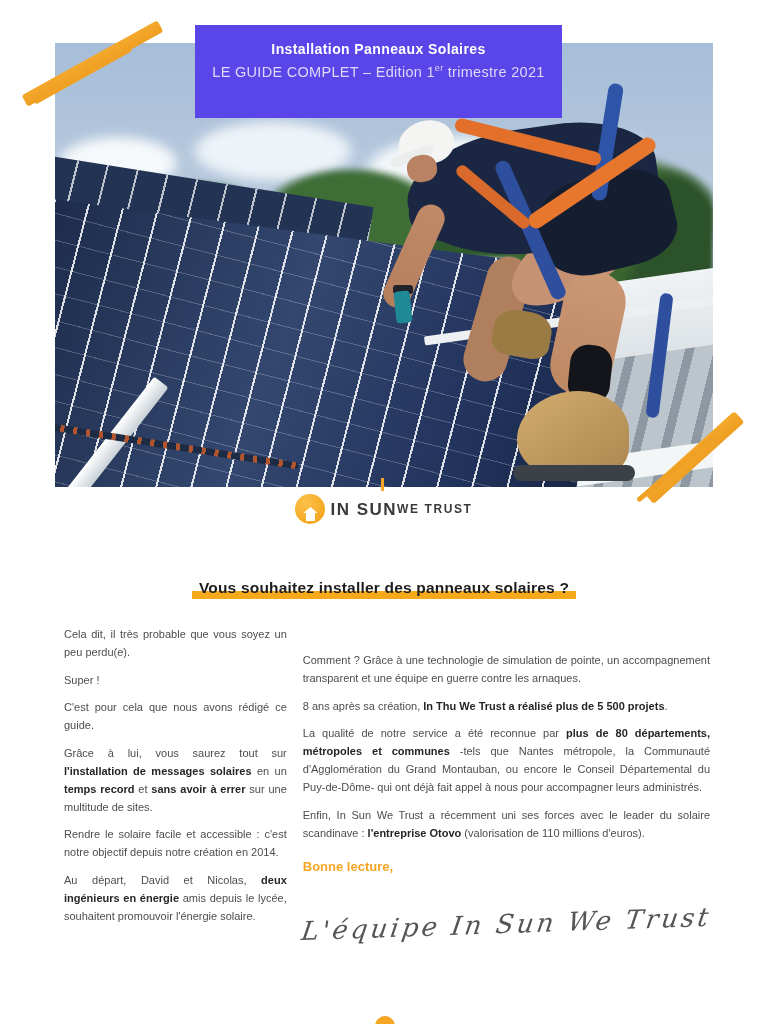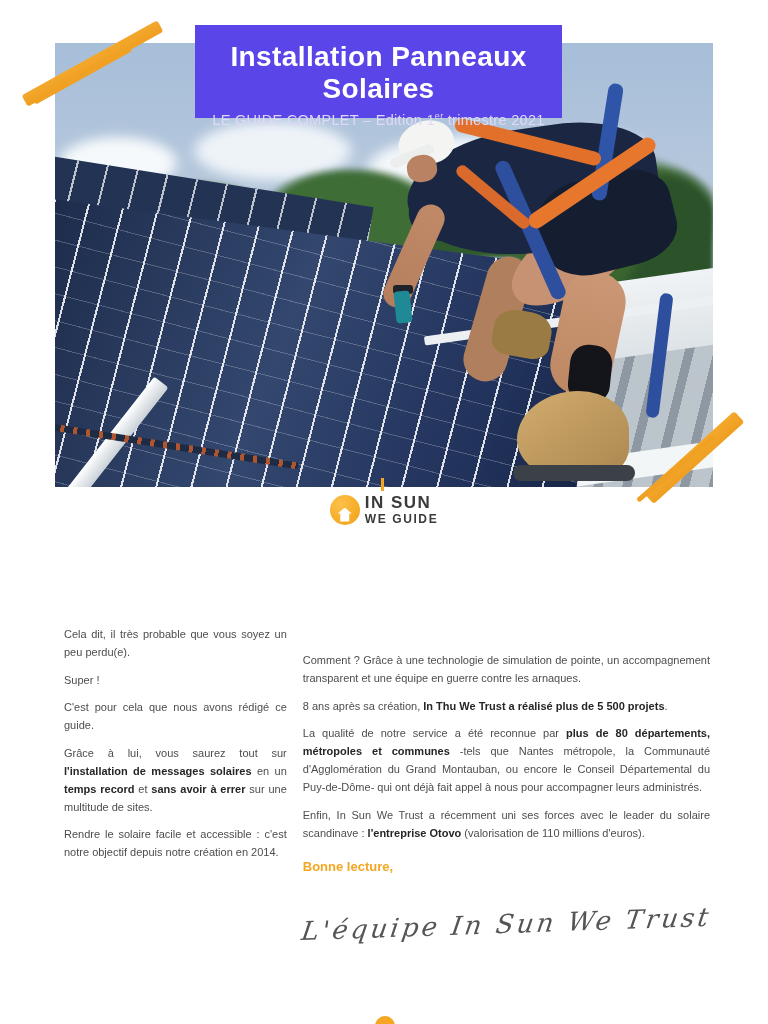--- a/index.html
+++ b/index.html
@@ -97,33 +97,33 @@
      border-radius:7px;transform:rotate(-24deg);}
   .ph-strap-b3{left:598px;top:250px;width:13px;height:125px;background:#2d4f9e;
      border-radius:6px;transform:rotate(7deg);}
   .ph-drill{left:340px;top:248px;width:16px;height:32px;background:#1f8a96;
      border-radius:4px;transform:rotate(-6deg);}
   .ph-drill-top{left:338px;top:242px;width:20px;height:9px;background:#20242a;border-radius:3px;}
 
   
   .banner{position:absolute;left:195px;top:25px;width:367px;height:93px;background:#5a45e8;
           z-index:5;color:#fff;text-align:center;}
-  .banner-title{margin-top:16px;font-size:28px;font-weight:700;letter-spacing:.4px;}
+  .banner-title{margin-top:16px;font-size:14px;font-weight:700;letter-spacing:.4px;}
   .banner-sub{margin-top:6px;font-size:14.5px;font-weight:400;color:#ded8f9;letter-spacing:.3px;}
   .banner-sub sup{font-size:9px;}
 
   
   .logo-ray{position:absolute;left:381px;top:478px;width:3px;height:13px;background:#f5a623;z-index:6;}
   .logo{position:absolute;left:0;top:494px;width:768px;display:flex;justify-content:center;
         align-items:center;gap:5px;z-index:4;}
   .logo-sun{position:relative;width:30px;height:30px;border-radius:50%;
             background:radial-gradient(circle at 35% 30%,#fcc14a,#f29f13);}
   .logo-sun-house{position:absolute;left:8px;top:13px;width:14px;height:14px;background:#fff;
             clip-path:polygon(50% 0,100% 42%,82% 42%,82% 100%,18% 100%,18% 42%,0 42%);}
-  .logo-text{display:flex;flex-direction:column;line-height:1;}
+  .logo-text{display:flex;flex-direction:row;line-height:1;}
   .logo-l1{font-size:17px;font-weight:700;color:#3a3a3a;letter-spacing:1.5px;}
   .logo-l2{font-size:12px;font-weight:700;color:#3a3a3a;letter-spacing:1.6px;margin-top:2px;}
 
   
   .heading-wrap{position:absolute;left:0;top:579px;width:768px;text-align:center;z-index:4;}
   .heading{display:inline-block;font-size:15.5px;font-weight:700;color:#1d1d1d;
            padding:0 7px 2px;letter-spacing:.2px;
            background:linear-gradient(to top,#f7a91c 0 42%,transparent 42%);}
 
   
@@ -190,32 +190,36 @@
   <div class="stroke stroke-r"></div>
   <div class="stroke-r2"></div>
 
   <div class="logo-ray"></div>
   <div class="logo">
     <div class="logo-sun">
       <div class="logo-sun-house"></div>
     </div>
     <div class="logo-text">
       <span class="logo-l1">IN SUN</span>
-      <span class="logo-l2">WE GUIDE</span>
+      <span class="logo-l2">WE TRUST</span>
     </div>
   </div>
 
+  <div class="heading-wrap">
+    <span class="heading">Vous souhaitez installer des panneaux solaires ?</span>
+  </div>
 
   <div class="cols">
     <div class="col col-left">
         <p class="para"><span>Cela dit, il très probable que vous soyez un peu perdu(e).</span></p>
         <p class="para"><span>Super !</span></p>
         <p class="para"><span>C'est pour cela que nous avons rédigé ce guide.</span></p>
         <p class="para"><span>Grâce à lui, vous saurez tout sur </span><span class="b">l'installation de messages solaires</span><span> en un </span><span class="b">temps record</span><span> et </span><span class="b">sans avoir à errer</span><span> sur une multitude de sites.</span></p>
         <p class="para"><span>Rendre le solaire facile et accessible : c'est notre objectif depuis notre création en 2014.</span></p>
+        <p class="para"><span>Au départ, David et Nicolas, </span><span class="b">deux ingénieurs en énergie</span><span> amis depuis le lycée, souhaitent promouvoir l'énergie solaire.</span></p>
       </div>
     <div class="col col-right">
       <div>
           <p class="para"><span>Comment ? Grâce à une technologie de simulation de pointe, un accompagnement transparent et une équipe en guerre contre les arnaques.</span></p>
           <p class="para"><span>8 ans après sa création, </span><span class="b">In Thu We Trust a réalisé plus de 5 500 projets</span><span>.</span></p>
           <p class="para"><span>La qualité de notre service a été reconnue par </span><span class="b">plus de 80 départements, métropoles et communes</span><span> -tels que Nantes métropole, la Communauté d'Agglomération du Grand Montauban, ou encore le Conseil Départemental du Puy-de-Dôme- qui ont déjà fait appel à nous pour accompagner leurs administrés.</span></p>
           <p class="para"><span>Enfin, In Sun We Trust a récemment uni ses forces avec le leader du solaire scandinave : </span><span class="b">l'entreprise Otovo</span><span> (valorisation de 110 millions d'euros).</span></p>
         </div>
       <p class="closing">Bonne lecture,</p>
       <div class="signature">L'équipe In Sun We Trust</div>

